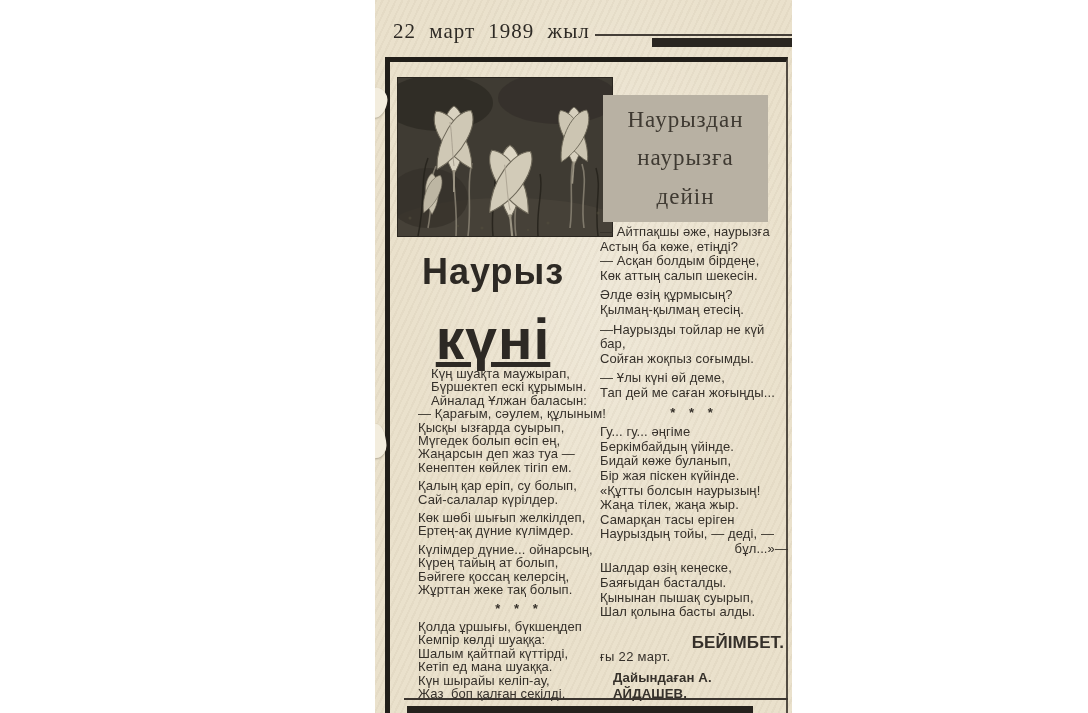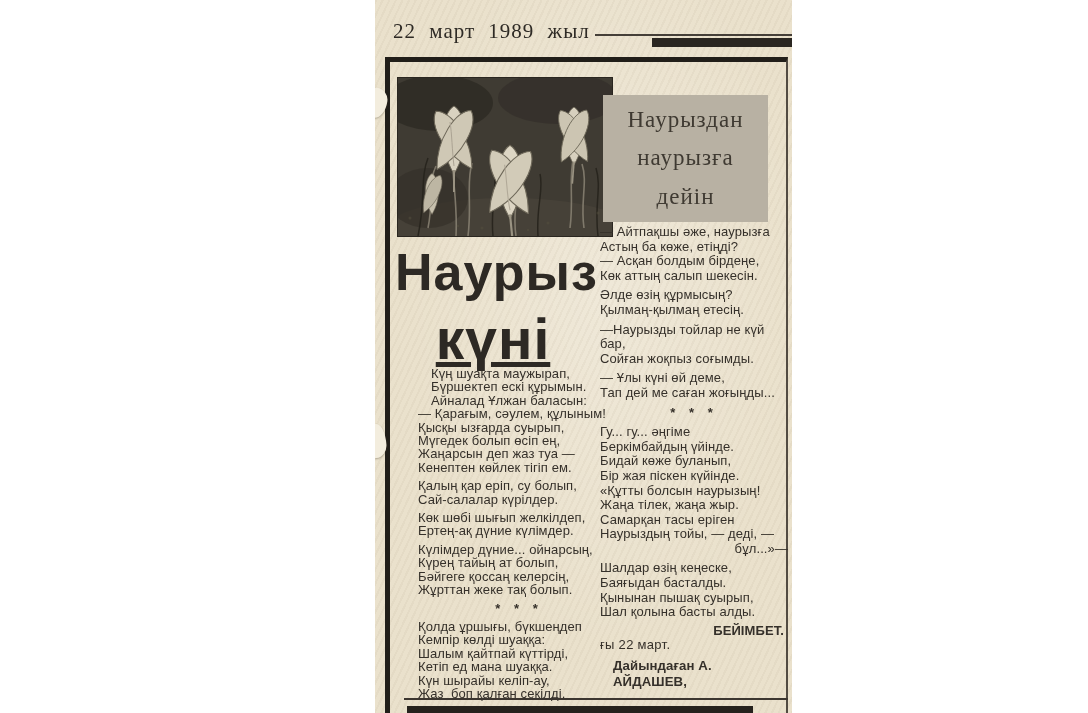--- a/index.html
+++ b/index.html
@@ -27,31 +27,31 @@
   }
   .tear{position:absolute;width:20px;background:#f3edde;box-shadow:0 1px 2px rgba(70,60,40,.35);z-index:5;}
   .tear.t1{left:-8px;top:88px;height:30px;border-radius:40% 60% 55% 45%/50% 40% 60% 50%;transform:rotate(8deg);}
   .tear.t2{left:-9px;top:424px;height:34px;border-radius:55% 45% 60% 40%/45% 55% 40% 60%;transform:rotate(-6deg);}
   .photo{
     position:absolute;left:23px;top:78px;width:214px;height:158px;
     outline:1px solid #2a2620;background:#3f3b33;
   }
   .photo svg{display:block;width:100%;height:100%;}
   .headline{position:absolute;left:20px;top:242px;width:196px;text-align:center;color:#2d2924;}
-  .headline .h1{font-size:52px;font-weight:700;line-height:60px;letter-spacing:1px;}
+  .headline .h1{font-size:36px;font-weight:700;line-height:60px;letter-spacing:1px;}
   .headline .h2{font-size:57px;font-weight:700;line-height:58px;margin-top:8px;letter-spacing:1px;text-decoration:underline;}
   .poem{position:absolute;color:#35302a;}
   .line{white-space:pre-wrap;}
   .left-poem{left:25px;top:367px;width:202px;font-size:13px;line-height:13.4px;letter-spacing:.1px;margin-left:18px;}
   .right-poem{left:225px;top:225px;width:188px;font-size:13px;line-height:14.6px;letter-spacing:.1px;}
   .line.ind{padding-left:13px;}
   .line.gap{margin-top:5px;}
   .line.sep{text-align:center;font-weight:700;letter-spacing:5px;margin:5px 0 4px;}
   .line.right{text-align:right;}
-  .line.author{text-align:right;font-weight:700;padding-right:4px;margin-top:4px;font-size:13px;}
+  .line.author{text-align:right;font-weight:700;padding-right:4px;margin-top:16px;font-size:17px;}
   .line.src{letter-spacing:.3px;}
   .line.credit{font-weight:700;line-height:16.4px;font-size:13.2px;}
   .gray-box{
     position:absolute;left:228px;top:95px;width:165px;height:127px;background:#b8b1a3;
     display:flex;flex-direction:column;justify-content:space-around;align-items:center;
     font-family:"Liberation Serif","DejaVu Serif",serif;
     font-size:23px;color:#3f3a32;padding:6px 0;box-sizing:border-box;letter-spacing:1px;
   }
   .bottom-rule{position:absolute;left:29px;top:698px;width:384px;height:2px;background:#3c3630;}
   .bottom-bar{position:absolute;left:32px;top:706px;width:346px;height:8px;background:#26221d;}

